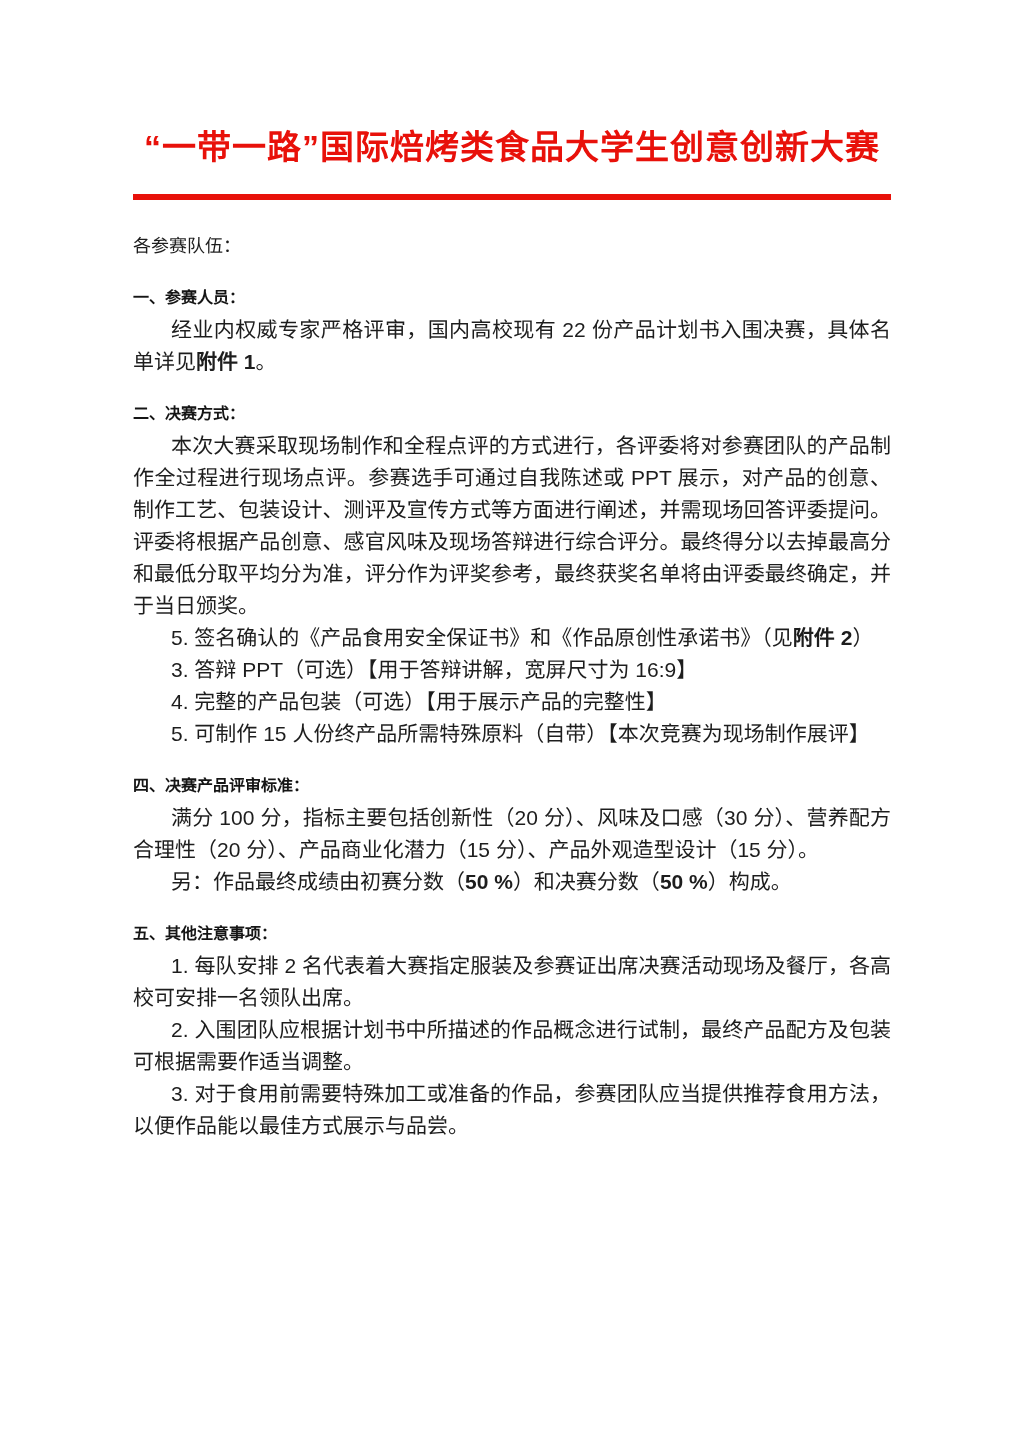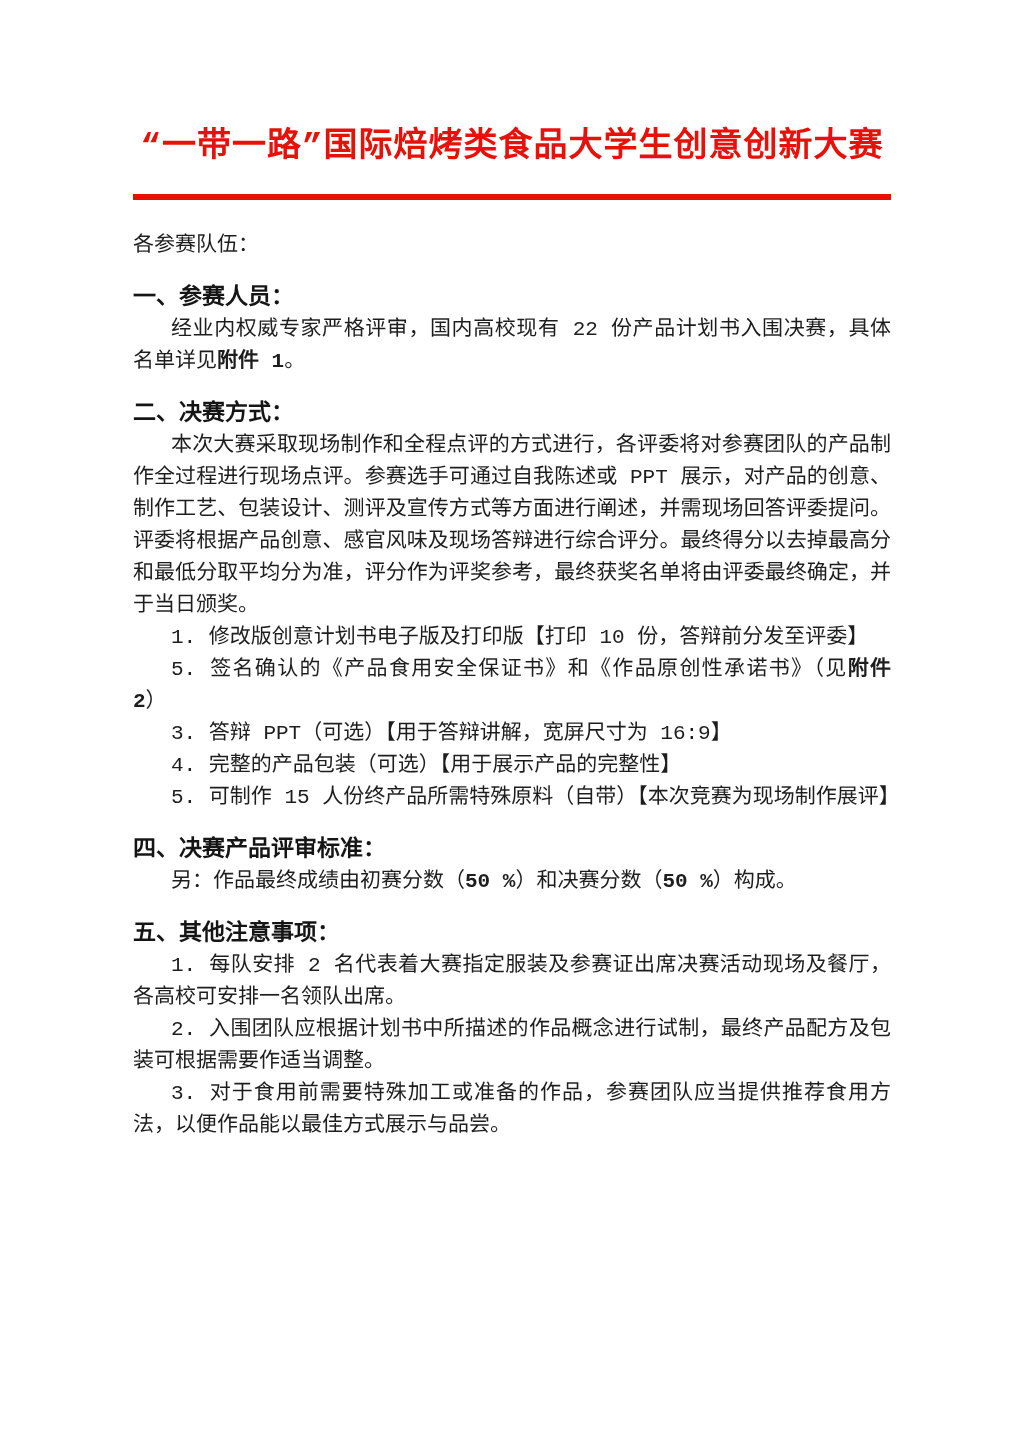--- a/index.html
+++ b/index.html
@@ -7,21 +7,21 @@
     padding: 0;
     background: #ffffff;
   }
   .page {
     position: relative;
     width: 1024px;
     height: 1448px;
     background: #ffffff;
     box-sizing: border-box;
     padding: 122px 133px 0 133px;
-    font-family: Liberation Mono, monospace;
+    font-family: Liberation Sans, sans-serif;
     color: #1d1d1d;
     overflow: hidden;
   }
   .doc-title {
     margin: 0;
     font-size: 34px;
     line-height: 50px;
     font-weight: 700;
     text-align: center;
     color: var(--accent, #e8110a);
@@ -30,37 +30,37 @@
   .doc-title .t-line {
     display: block;
   }
   .title-rule {
     margin-top: 22px;
     height: 6px;
     background: var(--accent, #e8110a);
   }
   .salutation {
     margin: 30px 0 4px 0;
-    font-size: 21px;
+    font-size: 18px;
     line-height: 32px;
     text-indent: 0;
   }
   p.para {
     margin: 0;
     font-size: 21px;
     line-height: 32px;
     text-indent: 38px;
     text-align: justify;
   }
   p.para b, .salutation b {
     font-weight: 700;
   }
   h2.sec-heading {
     margin: 20px 0 0 0;
-    font-size: 23px;
+    font-size: 16px;
     line-height: 32px;
     font-weight: 700;
     color: #151515;
   }
   section {
     margin: 0;
   }
 </style>
 </head>
 <body>
@@ -83,29 +83,29 @@
       <h2 class="sec-heading">一、参赛人员：</h2>
       <p class="para"><span>经业内权威专家严格评审，国内高校现有 22 份产品计划书入围决赛，具体名单详见</span><b>附件 1</b><span>。</span></p>
     </section>
 
     <section>
       <h2 class="sec-heading">二、决赛方式：</h2>
       <p class="para"><span>本次大赛采取现场制作和全程点评的方式进行，各评委将对参赛团队的产品制作全过程进行现场点评。参赛选手可通过自我陈述或 PPT 展示，对产品的创意、制作工艺、包装设计、测评及宣传方式等方面进行阐述，并需现场回答评委提问。评委将根据产品创意、感官风味及现场答辩进行综合评分。最终得分以去掉最高分和最低分取平均分为准，评分作为评奖参考，最终获奖名单将由评委最终确定，并于当日颁奖。</span></p>
     </section>
 
     <section>
-      <p class="para"><span>1. 修改版创意计划书电子版及打印版【打印 10 份，答辩前分发至评委】</span></p>
       <p class="para"><span>5. 签名确认的《产品食用安全保证书》和《作品原创性承诺书》（见</span><b>附件 2</b><span>）</span></p>
       <p class="para"><span>3. 答辩 PPT（可选）【用于答辩讲解，宽屏尺寸为 16:9】</span></p>
       <p class="para"><span>4. 完整的产品包装（可选）【用于展示产品的完整性】</span></p>
       <p class="para"><span>5. 可制作 15 人份终产品所需特殊原料（自带）【本次竞赛为现场制作展评】</span></p>
     </section>
 
     <section>
       <h2 class="sec-heading">四、决赛产品评审标准：</h2>
+      <p class="para"><span>满分 100 分，指标主要包括创新性（20 分）、风味及口感（30 分）、营养配方合理性（20 分）、产品商业化潜力（15 分）、产品外观造型设计（15 分）。</span></p>
       <p class="para"><span>另：作品最终成绩由初赛分数（</span><b>50 %</b><span>）和决赛分数（</span><b>50 %</b><span>）构成。</span></p>
     </section>
 
     <section>
       <h2 class="sec-heading">五、其他注意事项：</h2>
       <p class="para"><span>1. 每队安排 2 名代表着大赛指定服装及参赛证出席决赛活动现场及餐厅，各高校可安排一名领队出席。</span></p>
       <p class="para"><span>2. 入围团队应根据计划书中所描述的作品概念进行试制，最终产品配方及包装可根据需要作适当调整。</span></p>
       <p class="para"><span>3. 对于食用前需要特殊加工或准备的作品，参赛团队应当提供推荐食用方法，以便作品能以最佳方式展示与品尝。</span></p>
     </section>
 

